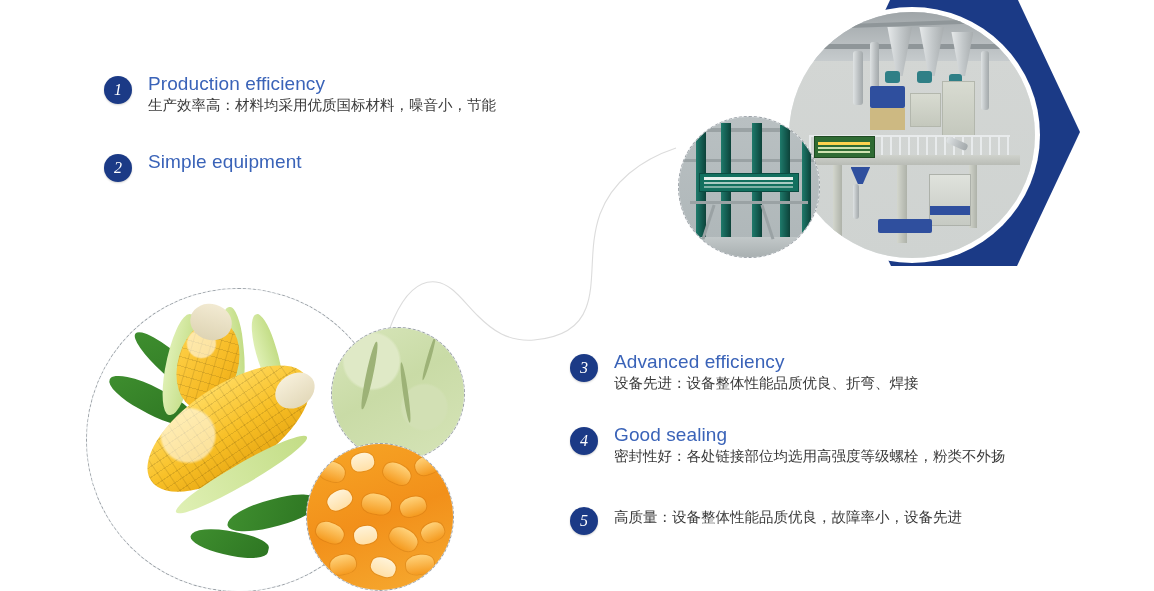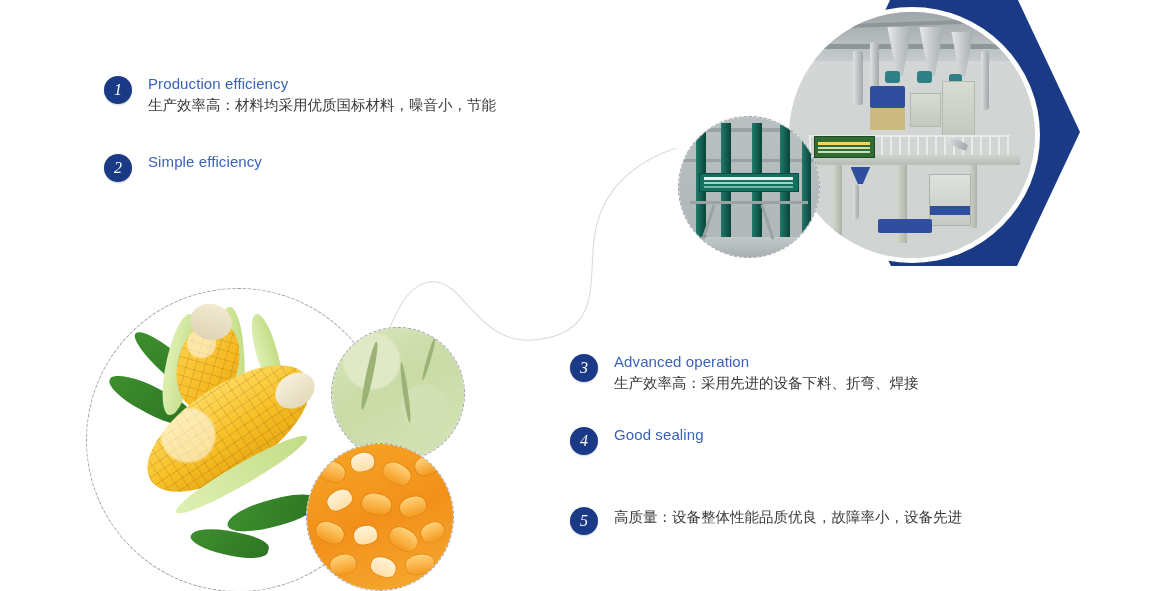--- a/index.html
+++ b/index.html
@@ -27,21 +27,21 @@
     font-size:16px;font-weight:400;
     display:flex;align-items:center;justify-content:center;
     flex:0 0 28px;
     margin-top:2px;
     box-shadow:0 1px 2px rgba(0,0,0,.18);
     letter-spacing:0;
   }
   .ftext{margin-left:16px;}
   .fen{
     color:#3a63b8;
-    font-size:15px;
+    font-size:19px;
     line-height:19px;
     letter-spacing:.1px;
     white-space:nowrap;
   }
   .fzh{
     color:#3a3a3a;
     font-size:14.5px;
     line-height:22px;
     margin-top:1px;
     white-space:nowrap;
@@ -261,36 +261,37 @@
     <div class="badge">1</div>
     <div class="ftext">
       <div class="fen">Production efficiency</div>
       <div class="fzh">生产效率高：材料均采用优质国标材料，噪音小，节能</div>
     </div>
   </div>
 
   <div class="feature" style="left:104px;top:152px;">
     <div class="badge">2</div>
     <div class="ftext">
-      <div class="fen">Simple efficiency</div>
+      <div class="fen">Simple equipment</div>
     </div>
   </div>
 
   <div class="feature" style="left:570px;top:352px;">
     <div class="badge">3</div>
     <div class="ftext">
-      <div class="fen">Advanced operation</div>
-      <div class="fzh">生产效率高：采用先进的设备下料、折弯、焊接</div>
+      <div class="fen">Advanced efficiency</div>
+      <div class="fzh">设备先进：设备整体性能品质优良、折弯、焊接</div>
     </div>
   </div>
 
   <div class="feature" style="left:570px;top:425px;">
     <div class="badge">4</div>
     <div class="ftext">
       <div class="fen">Good sealing</div>
+      <div class="fzh">密封性好：各处链接部位均选用高强度等级螺栓，粉类不外扬</div>
     </div>
   </div>
 
   <div class="feature" style="left:570px;top:505px;">
     <div class="badge">5</div>
     <div class="ftext">
       <div class="fzh">高质量：设备整体性能品质优良，故障率小，设备先进</div>
     </div>
   </div>
 

